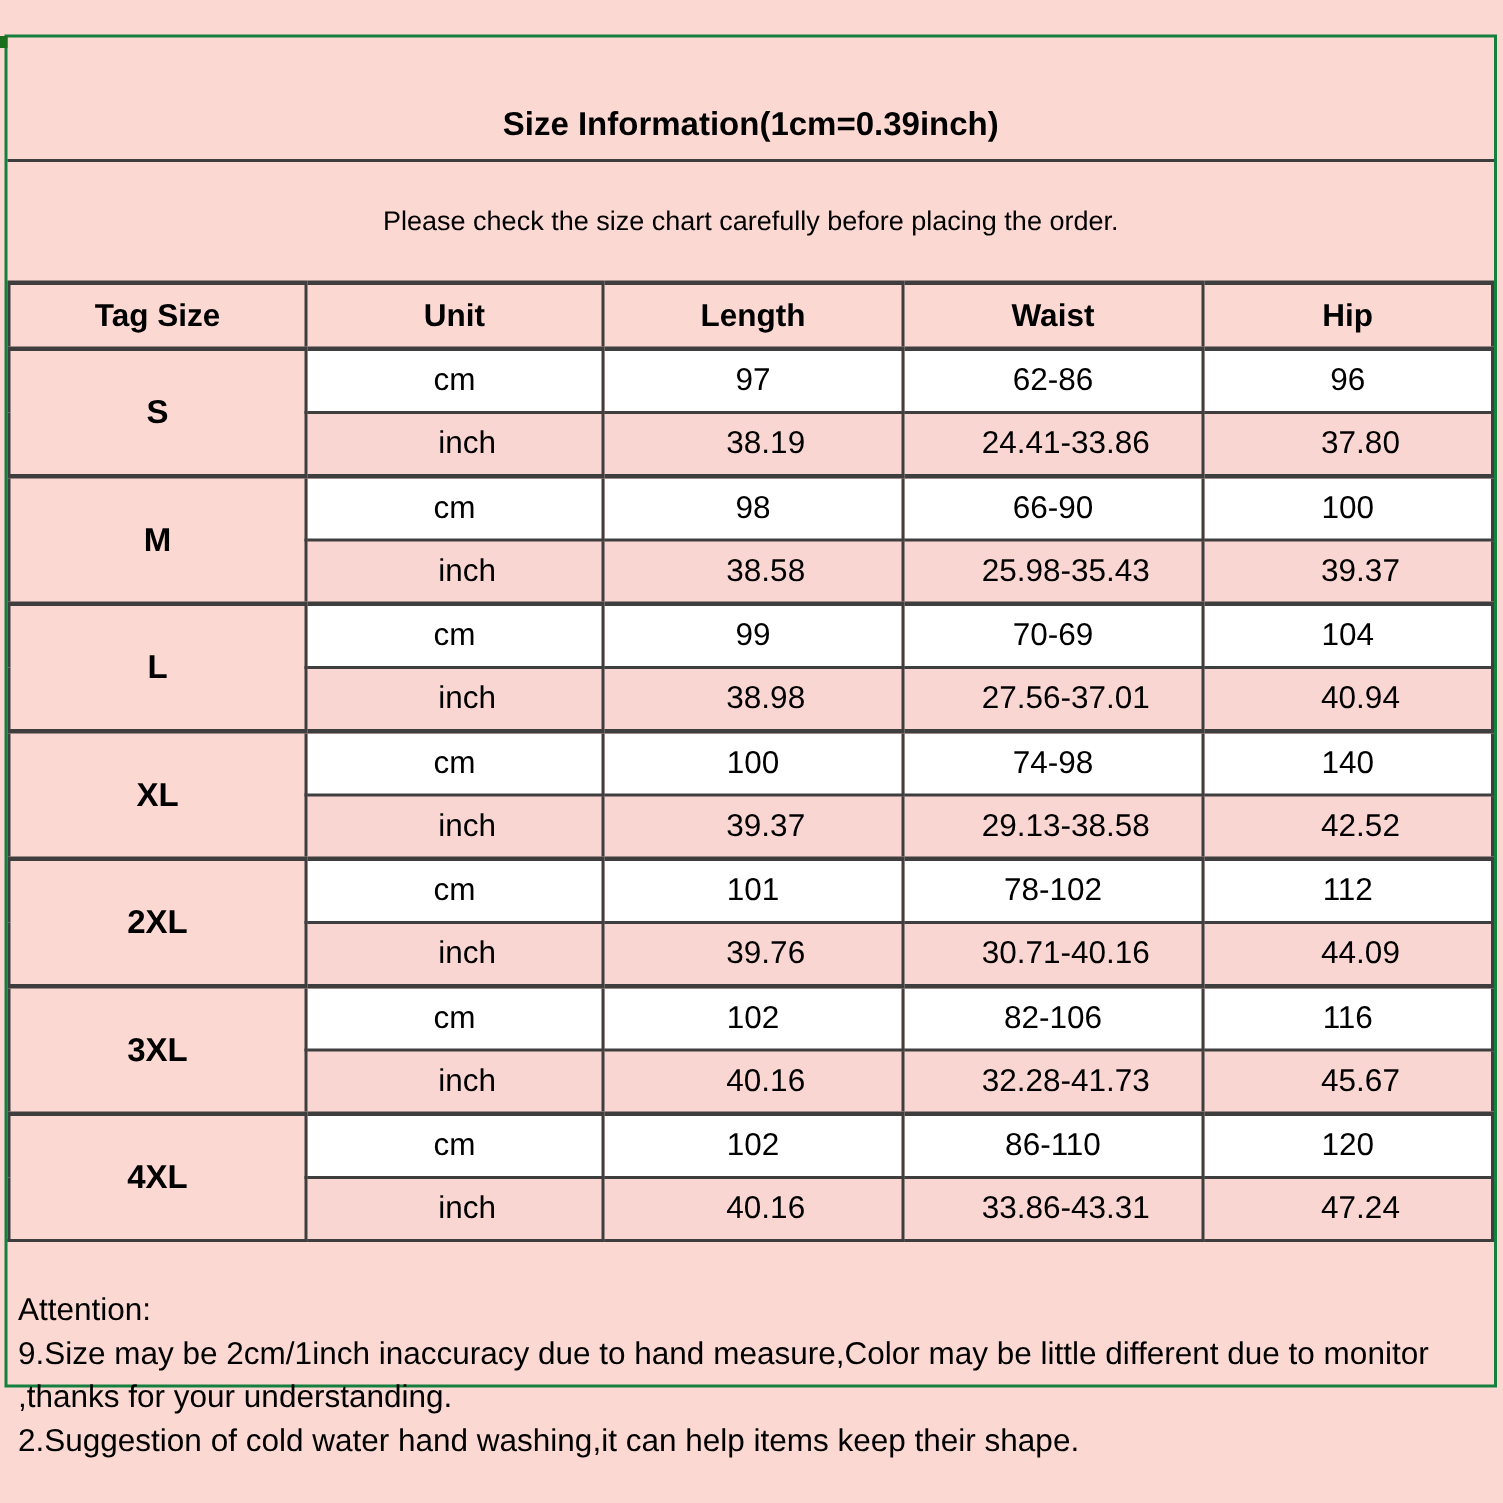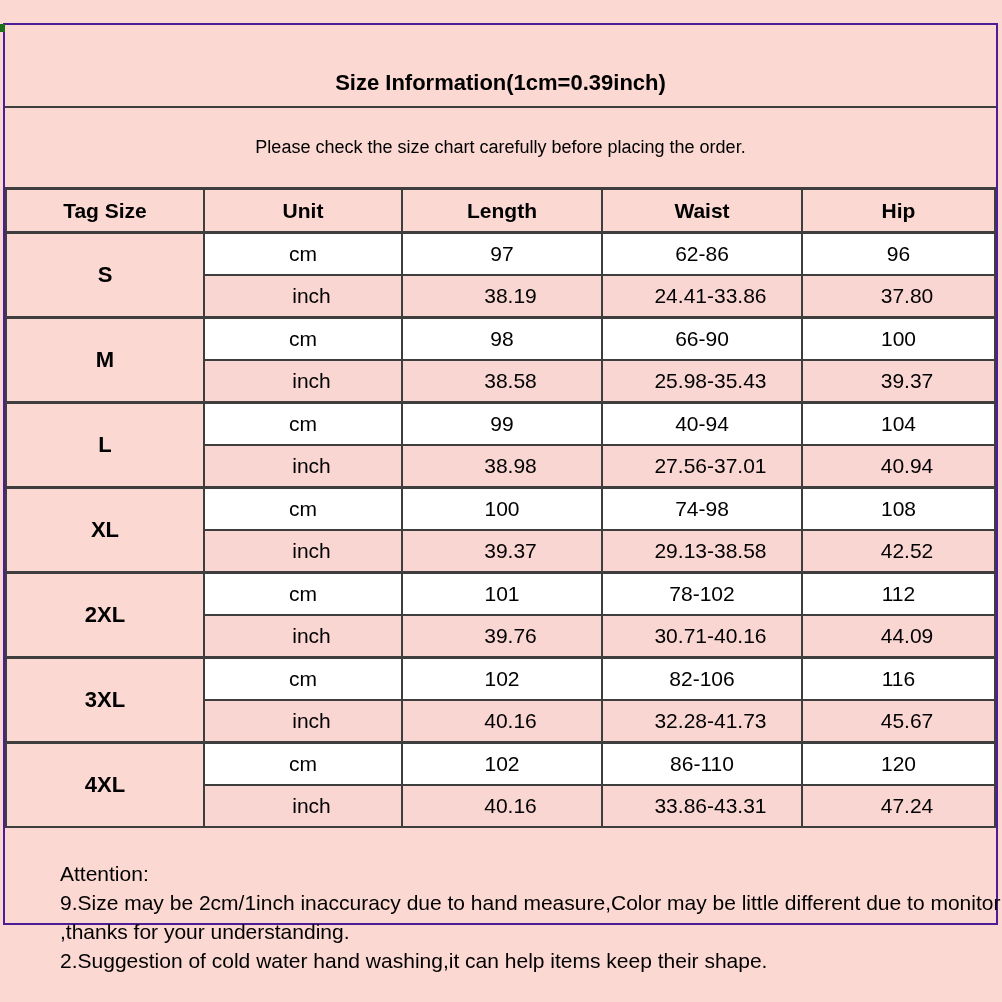--- a/index.html
+++ b/index.html
@@ -18,21 +18,21 @@
     height: 1002px;
     background: #fbd8d2;
   }
   .panel {
     position: absolute;
     left: 3px;
     top: 23px;
     width: 995px;
     height: 902px;
     box-sizing: border-box;
-    border: 2px solid #4c1d95;
+    border: 2px solid #15803d;
     background: #fbd8d2;
   }
   .corner-artifact {
     position: absolute;
     left: 0;
     top: 24px;
     width: 5px;
     height: 8px;
     background: #1b6e1b;
     z-index: 5;
@@ -99,21 +99,20 @@
     border-top-width: 3px;
   }
   .attention {
     box-sizing: border-box;
     padding: 31px 8px 0 7px;
     font-size: 21px;
     line-height: 29px;
   }
   .attention div {
     white-space: nowrap;
-    margin-left: 48px;
   }
 </style>
 </head>
 <body>
 
 <div class="page">
   <div class="corner-artifact"></div>
 
   <div class="panel">
 
@@ -169,36 +168,36 @@
           <td>inch</td>
           <td>38.58</td>
           <td>25.98-35.43</td>
           <td>39.37</td>
         </tr>
 
         <tr class="row-cm group-start">
           <td class="size-cell" rowspan="2">L</td>
           <td>cm</td>
           <td>99</td>
-          <td>40-94</td>
+          <td>70-69</td>
           <td>104</td>
         </tr>
         <tr class="row-inch">
           <td>inch</td>
           <td>38.98</td>
           <td>27.56-37.01</td>
           <td>40.94</td>
         </tr>
 
         <tr class="row-cm group-start">
           <td class="size-cell" rowspan="2">XL</td>
           <td>cm</td>
           <td>100</td>
           <td>74-98</td>
-          <td>108</td>
+          <td>140</td>
         </tr>
         <tr class="row-inch">
           <td>inch</td>
           <td>39.37</td>
           <td>29.13-38.58</td>
           <td>42.52</td>
         </tr>
 
         <tr class="row-cm group-start">
           <td class="size-cell" rowspan="2">2XL</td>

